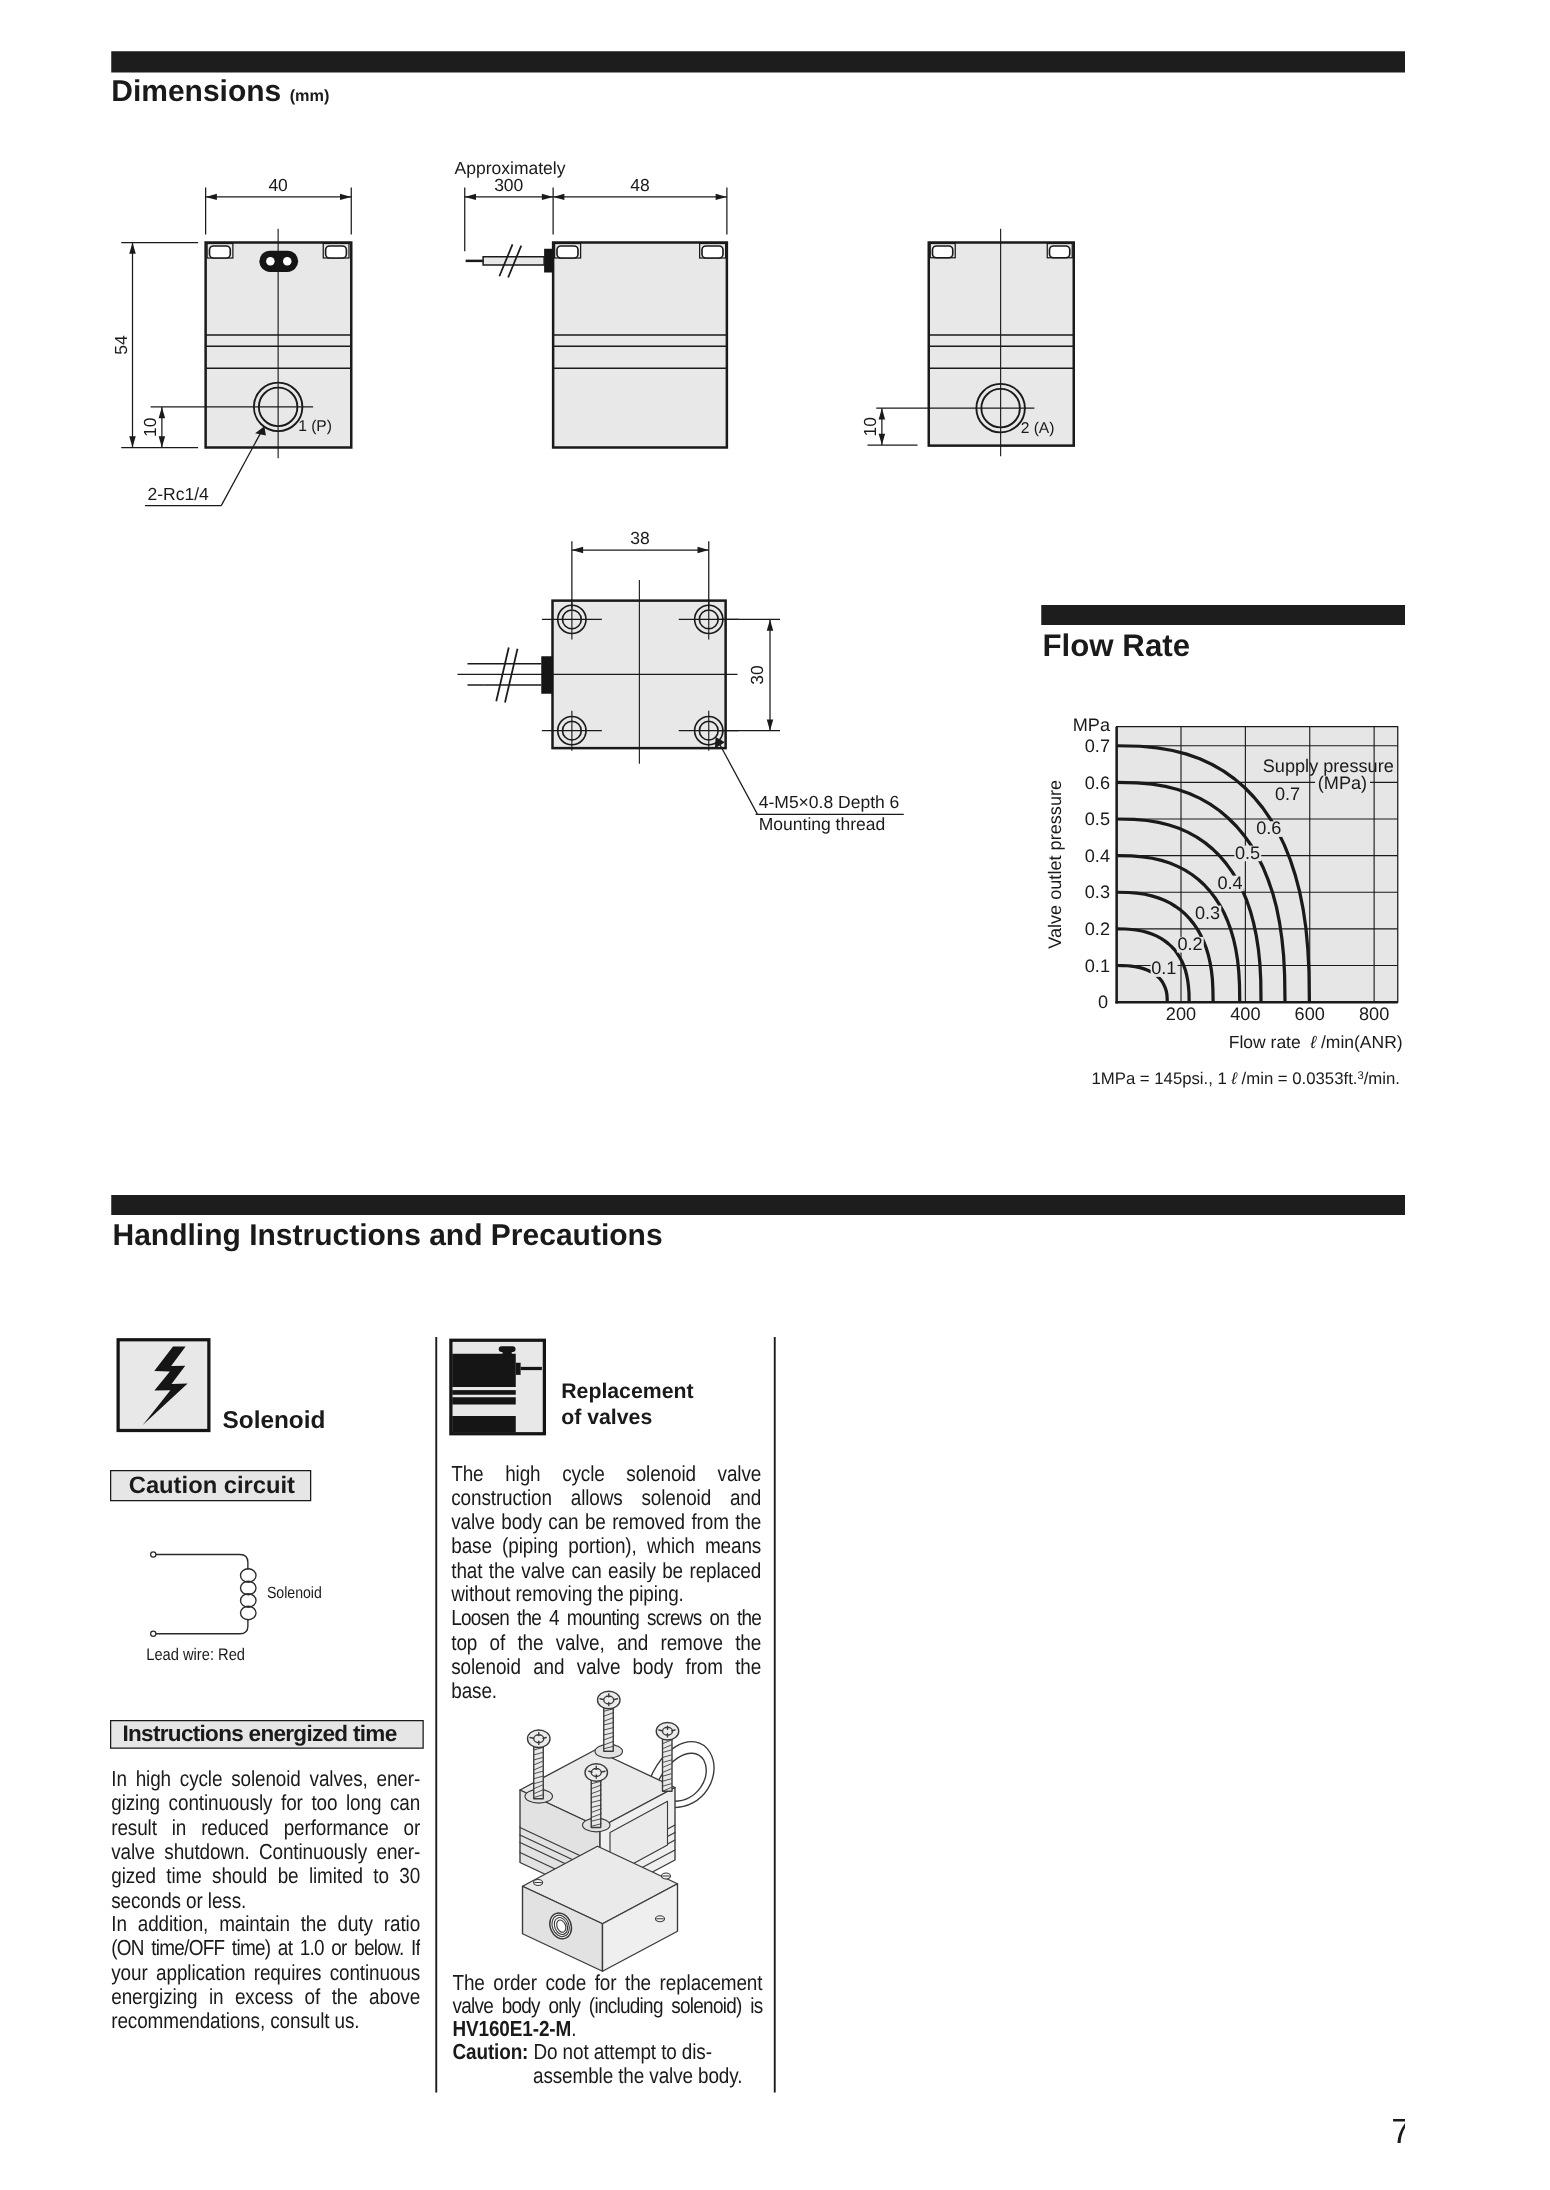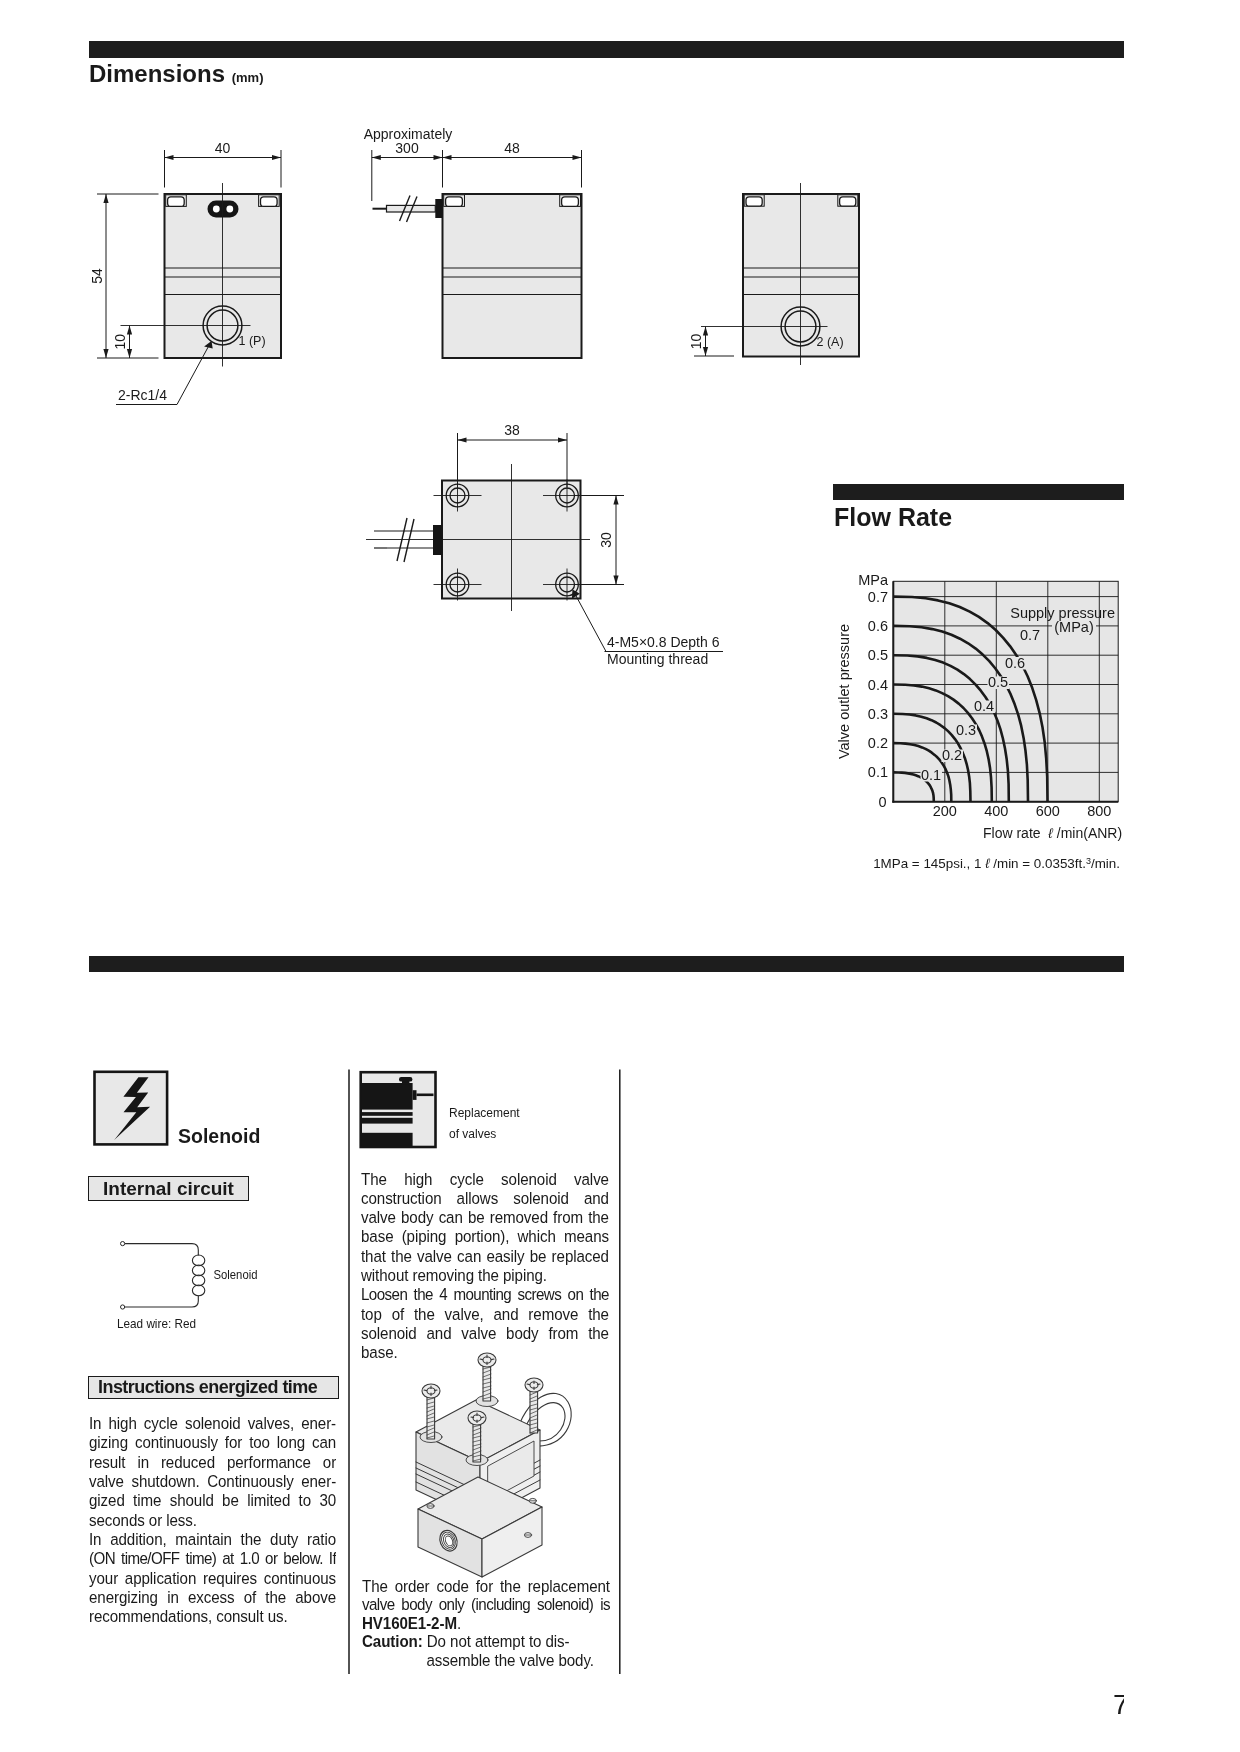--- a/index.html
+++ b/index.html
@@ -316,20 +316,21 @@
 
 <text x="1120" y="867.5" font-size="13.4" text-anchor="end">1MPa = 145psi., 1 <tspan font-style="italic">ℓ</tspan> /min = 0.0353ft.<tspan font-size="9" dy="-4">3</tspan><tspan dy="4">/min.</tspan></text>
 </svg>
 
 <div class="bar" style="left:833px;top:484px;width:319px;height:16px"></div>
 
 <div class="h1" style="left:834px;top:503px;font-size:25px">Flow Rate</div>
 
 <div class="bar" style="left:89px;top:956px;width:1062px;height:16px"></div>
 
+<div class="h1" style="left:90px;top:975px">Handling Instructions and Precautions</div>
 
 <svg width="1240" height="832" viewBox="0 920 1240 832" style="top:920px" fill="none" stroke-linecap="butt">
 
 <rect x="94.5" y="1071.8" width="72.6" height="72.6" fill="#e8e8e8" stroke="#151515" stroke-width="2.6"></rect>
 
 <path d="M138.4 1077.2 L123.4 1096.7 L135.9 1097.1 L123.5 1112.3 L136.3 1112.2 L114.2 1139.9 L150.1 1106.8 L137.2 1107.2 L148.2 1092.5 L136.9 1092.7 L148.5 1077.2 Z" fill="#151515"></path>
 
 <g stroke="#2a2a2a" stroke-width="1.1">
 <path d="M124.5 1243.6 H192 Q198.3 1243.6 198.3 1250 V1255.5 M198.3 1295.5 V1301 Q198.3 1307 192 1307 H124.5"></path>
 </g>
@@ -427,41 +428,41 @@
 <ellipse cx="448.5" cy="1540.7" rx="8.3" ry="10.6" transform="rotate(-22 448.5 1540.7)" fill="#fdfdfd"></ellipse>
 <ellipse cx="448.5" cy="1540.7" rx="6.6" ry="8.8" transform="rotate(-22 448.5 1540.7)" stroke-width="0.9"></ellipse>
 <ellipse cx="448.7" cy="1540.9" rx="5" ry="7" transform="rotate(-22 448.5 1540.7)" stroke-width="0.9"></ellipse>
 <ellipse cx="448.9" cy="1541.1" rx="3.4" ry="5.1" transform="rotate(-22 448.5 1540.7)" stroke-width="0.9"></ellipse>
 </g>
 </g>
 </svg>
 
 <div class="abs" style="left:178px;top:1124.5px;font-weight:bold;font-size:19.5px">Solenoid</div>
 
-<div class="bx" style="left:88px;top:1175.6px;width:161px;height:25px;padding:1px 0 0 14px;font-size:19px">Internal circuit</div>
+<div class="bx" style="left:88px;top:1175.6px;width:161px;height:25px;padding:1px 0 0 14px;font-size:19px">Caution circuit</div>
 
 <div class="abs" style="left:117px;top:1315.5px;font-size:13.5px;transform:scaleX(0.87);transform-origin:0 0">Lead wire: Red</div>
 
 <div class="bx" style="left:88px;top:1375.5px;width:251px;height:23px;padding:0 0 0 9px;font-size:18px;letter-spacing:-0.55px">Instructions energized time</div>
 
 <div class="abs body12" style="left:89px;top:1414px;width:284px">
 <div class="lh jl">In high cycle solenoid valves, ener-</div>
 <div class="lh jl">gizing continuously for too long can</div>
 <div class="lh jl">result in reduced performance or</div>
 <div class="lh jl">valve shutdown. Continuously ener-</div>
 <div class="lh jl">gized time should be limited to 30</div>
 <div class="lh">seconds or less.</div>
 <div class="lh jl">In addition, maintain the duty ratio</div>
 <div class="lh jl" style="letter-spacing:-0.65px">(ON time/OFF time) at 1.0 or below. If</div>
 <div class="lh jl">your application requires continuous</div>
 <div class="lh jl">energizing in excess of the above</div>
 <div class="lh">recommendations, consult us.</div>
 </div>
 
-<div class="abs" style="left:449px;top:1103px;font-weight:normal;font-size:12px;line-height:20.6px">Replacement<br>of valves</div>
+<div class="abs" style="left:449px;top:1103px;font-weight:bold;font-size:17px;line-height:20.6px">Replacement<br>of valves</div>
 
 <div class="abs body12" style="left:361px;top:1169.5px;width:285px">
 <div class="lh jl">The high cycle solenoid valve</div>
 <div class="lh jl">construction allows solenoid and</div>
 <div class="lh jl">valve body can be removed from the</div>
 <div class="lh jl">base (piping portion), which means</div>
 <div class="lh jl">that the valve can easily be replaced</div>
 <div class="lh">without removing the piping.</div>
 <div class="lh jl" style="letter-spacing:-0.65px">Loosen the 4 mounting screws on the</div>
 <div class="lh jl">top of the valve, and remove the</div>

